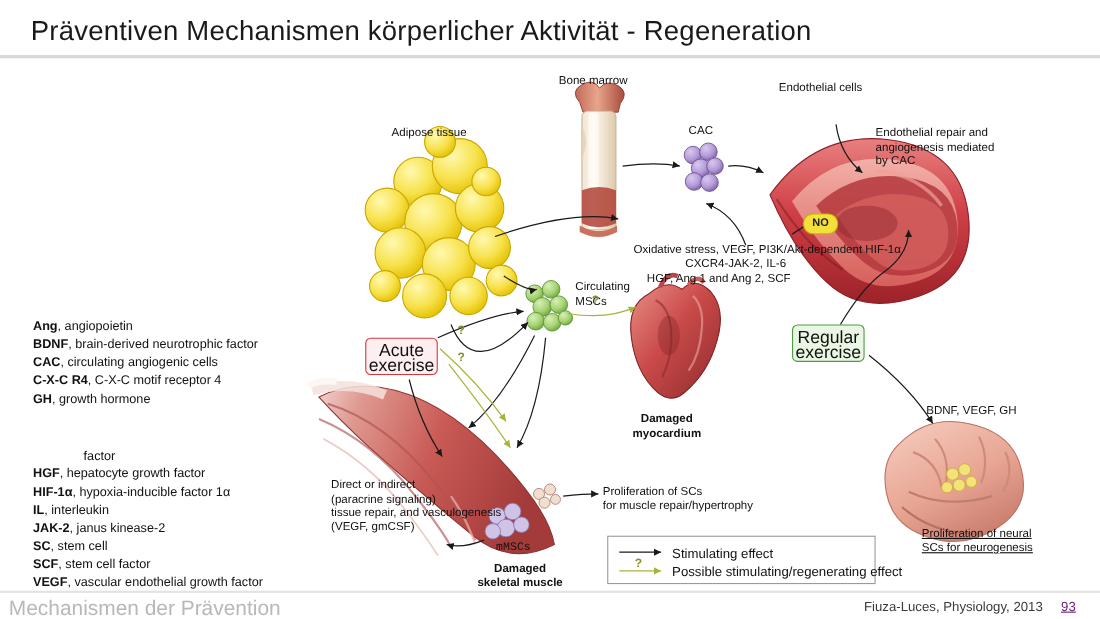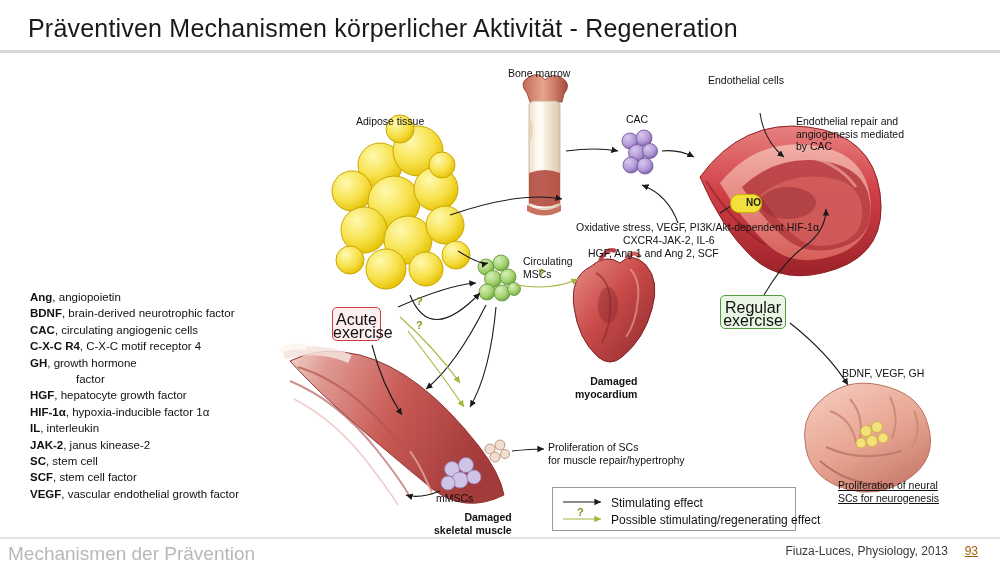--- a/index.html
+++ b/index.html
@@ -65,69 +65,69 @@
     right: 52px;
     top: 544px;
     font-size: 12px;
     color: #3a3a3a;
   }
   .footer-page {
     position: absolute;
     right: 22px;
     top: 544px;
     font-size: 12px;
-    color: #a16207;
+    color: #701a75;
     text-decoration: underline;
   }
   
   .abbrev {
     position: absolute;
     left: 30px;
     top: 289px;
     width: 270px;
     font-size: 11.5px;
     color: #111;
     line-height: 16.4px;
   }
   .abbrev .row { white-space: nowrap; }
   .abbrev .row b { font-weight: bold; }
-  .abbrev .cont { padding-left: 46px; }
+  .abbrev .cont { padding-left: 46px; margin-top: 36px; }
   
   .diagram {
     position: absolute;
     left: 290px;
     top: 55px;
     width: 710px;
     height: 480px;
   }
   .lbl {
     position: absolute;
     font-size: 10.5px;
     color: #111;
     line-height: 12.5px;
     white-space: nowrap;
   }
-  .lbl.c { text-align: right; }
+  .lbl.c { text-align: center; }
   .lbl.b { font-weight: bold; }
   .lbl.wrap { white-space: normal; }
   
   .box {
     position: absolute;
     border-radius: 5px;
     font-size: 16px;
     text-align: center;
     line-height: 13px;
     padding-top: 5px;
     box-sizing: border-box;
   }
   .box-acute {
     border: 1.6px solid #d2393f;
     background: #fdeef0;
     color: #111;
-    width: 49px; height: 34px;
+    width: 66px; height: 34px;
   }
   .box-regular {
     border: 1.6px solid #4f9b3d;
     background: #eaf6e4;
     color: #111;
     width: 66px; height: 34px;
   }
   
   .legend-box {
     position: absolute;
@@ -143,21 +143,21 @@
   }
   
   .no-badge {
     position: absolute;
     width: 30px;
     height: 17px;
     border-radius: 9px;
     background: #f4e03a;
     border: 1px solid #c9b300;
     font-size: 10px;
-    text-align: right;
+    text-align: center;
     line-height: 16px;
     color: #222;
     font-weight: bold;
   }
   svg { overflow: visible; }
   .qmark {
     position: absolute;
     font-size: 11px;
     color: #8a8f2a;
     font-weight: bold;
@@ -417,22 +417,26 @@
 myocardium</span></div>
 
     <div class="lbl" style="left:504px; top:312px;padding-left:48px;">BDNF, VEGF, GH</div>
 
     <div class="lbl" style="left:548px; top:424px;text-decoration:underline;"><span style="white-space:pre-line;">Proliferation of neural
 SCs for neurogenesis</span></div>
 
     <div class="lbl" style="left:258px; top:386px;"><span style="white-space:pre-line;">Proliferation of SCs
 for muscle repair/hypertrophy</span></div>
 
-
-    <div class="lbl" style="left:146px; top:437px;">mMSCs</div>
+    <div class="lbl" style="left:11px; top:380px;"><span style="white-space:pre-line;">Direct or indirect
+(paracrine signaling)
+tissue repair, and vasculogenesis
+(VEGF, gmCSF)</span></div>
+
+    <div class="lbl" style="left:161px; top:437px;font-family:Liberation Mono, monospace;">mMSCs</div>
     <div class="lbl b c" style="left:144px; top:456px;"><span style="white-space:pre-line;">Damaged
 skeletal muscle</span></div>
 
     <div class="box box-acute" style="left:42px; top:252px;"><span style="white-space:pre-line;">Acute
 exercise</span></div>
     <div class="box box-regular" style="left:430px; top:240px;"><span style="white-space:pre-line;">Regular
 exercise</span></div>
 
     <div class="qmark" style="left:126px; top:240px;">?</div>
     <div class="qmark" style="left:126px; top:264px;">?</div>

